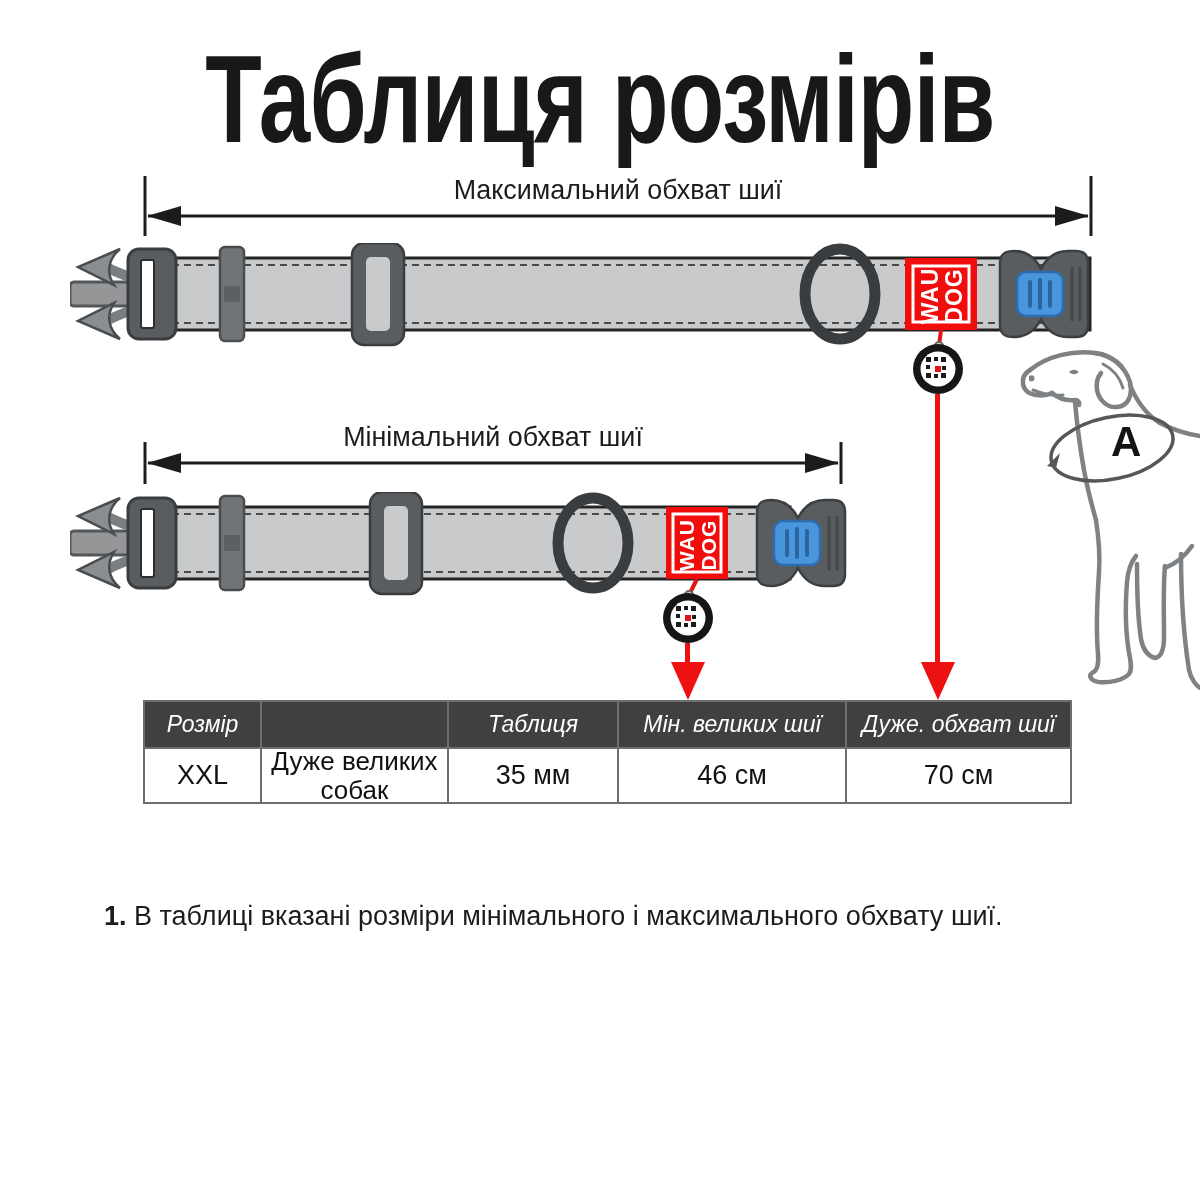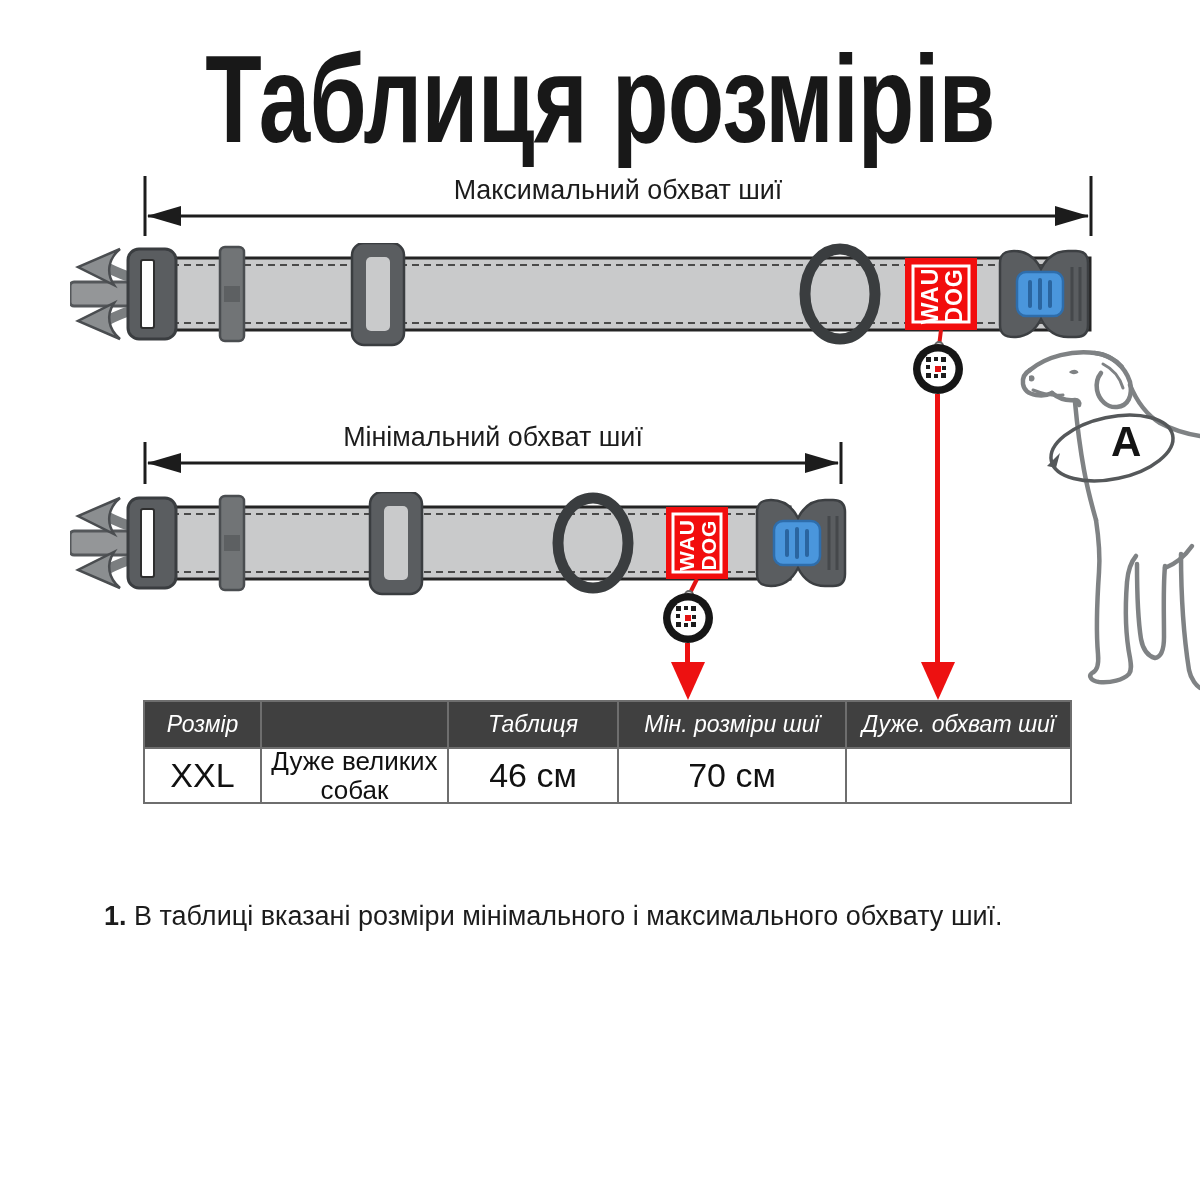--- a/index.html
+++ b/index.html
@@ -18,21 +18,21 @@
                 border-top:38px solid #ed1111;}
   
   .size-table{left:143px;top:700px;display:grid;
               grid-template-columns:117px 187px 170px 228px 223px;
               grid-template-rows:47px 53px;border:2px solid #6e6e6e;background:#fff;}
   .size-table .cell{display:flex;align-items:center;justify-content:center;text-align:center;
                     border-right:2px solid #6e6e6e;border-bottom:2px solid #6e6e6e;padding:0 4px;}
   .size-table .cell:nth-child(5n){border-right:none;}
   .size-table .cell.last-row{border-bottom:none;}
   .size-table .th{background:#404040;color:#ffffff;font-size:23px;font-style:italic;}
-  .size-table .td{font-size:34px;color:#111;}
+  .size-table .td{font-size:27px;color:#111;}
   .size-table .td.breed{font-size:26px;line-height:1.1;}
   
   .note{left:104px;width:1050px;font-size:27px;color:#1c1c1c;white-space:nowrap;}
   .note b{font-weight:bold;}
 </style>
 </head>
 <body>
 
 <div id="canvas">
 
@@ -220,24 +220,25 @@
 
   <div class="abs pointer-line" style="left:935px;top:394px;height:268px;"></div>
   <div class="abs pointer-head" style="left:921px;top:662px;"></div>
   <div class="abs pointer-line" style="left:685px;top:643px;height:19px;"></div>
   <div class="abs pointer-head" style="left:671px;top:662px;"></div>
 
   <div class="abs size-table">
     <div class="cell th">Розмір</div>
     <div class="cell th"></div>
     <div class="cell th">Таблиця</div>
-    <div class="cell th">Мін. розміри шиї</div>
+    <div class="cell th">Мін. великих шиї</div>
     <div class="cell th">Дуже. обхват шиї</div>
     <div class="cell td last-row">XXL</div>
     <div class="cell td breed last-row">Дуже великих собак</div>
+    <div class="cell td last-row">35 мм</div>
     <div class="cell td last-row">46 см</div>
     <div class="cell td last-row">70 см</div>
   </div>
 
   <div class="abs note" style="top:861px;margin-top:40px;">
     <b>1.</b><span> В таблиці вказані розміри мінімального і максимального обхвату шиї.</span>
   </div>
 
 </div>
 

